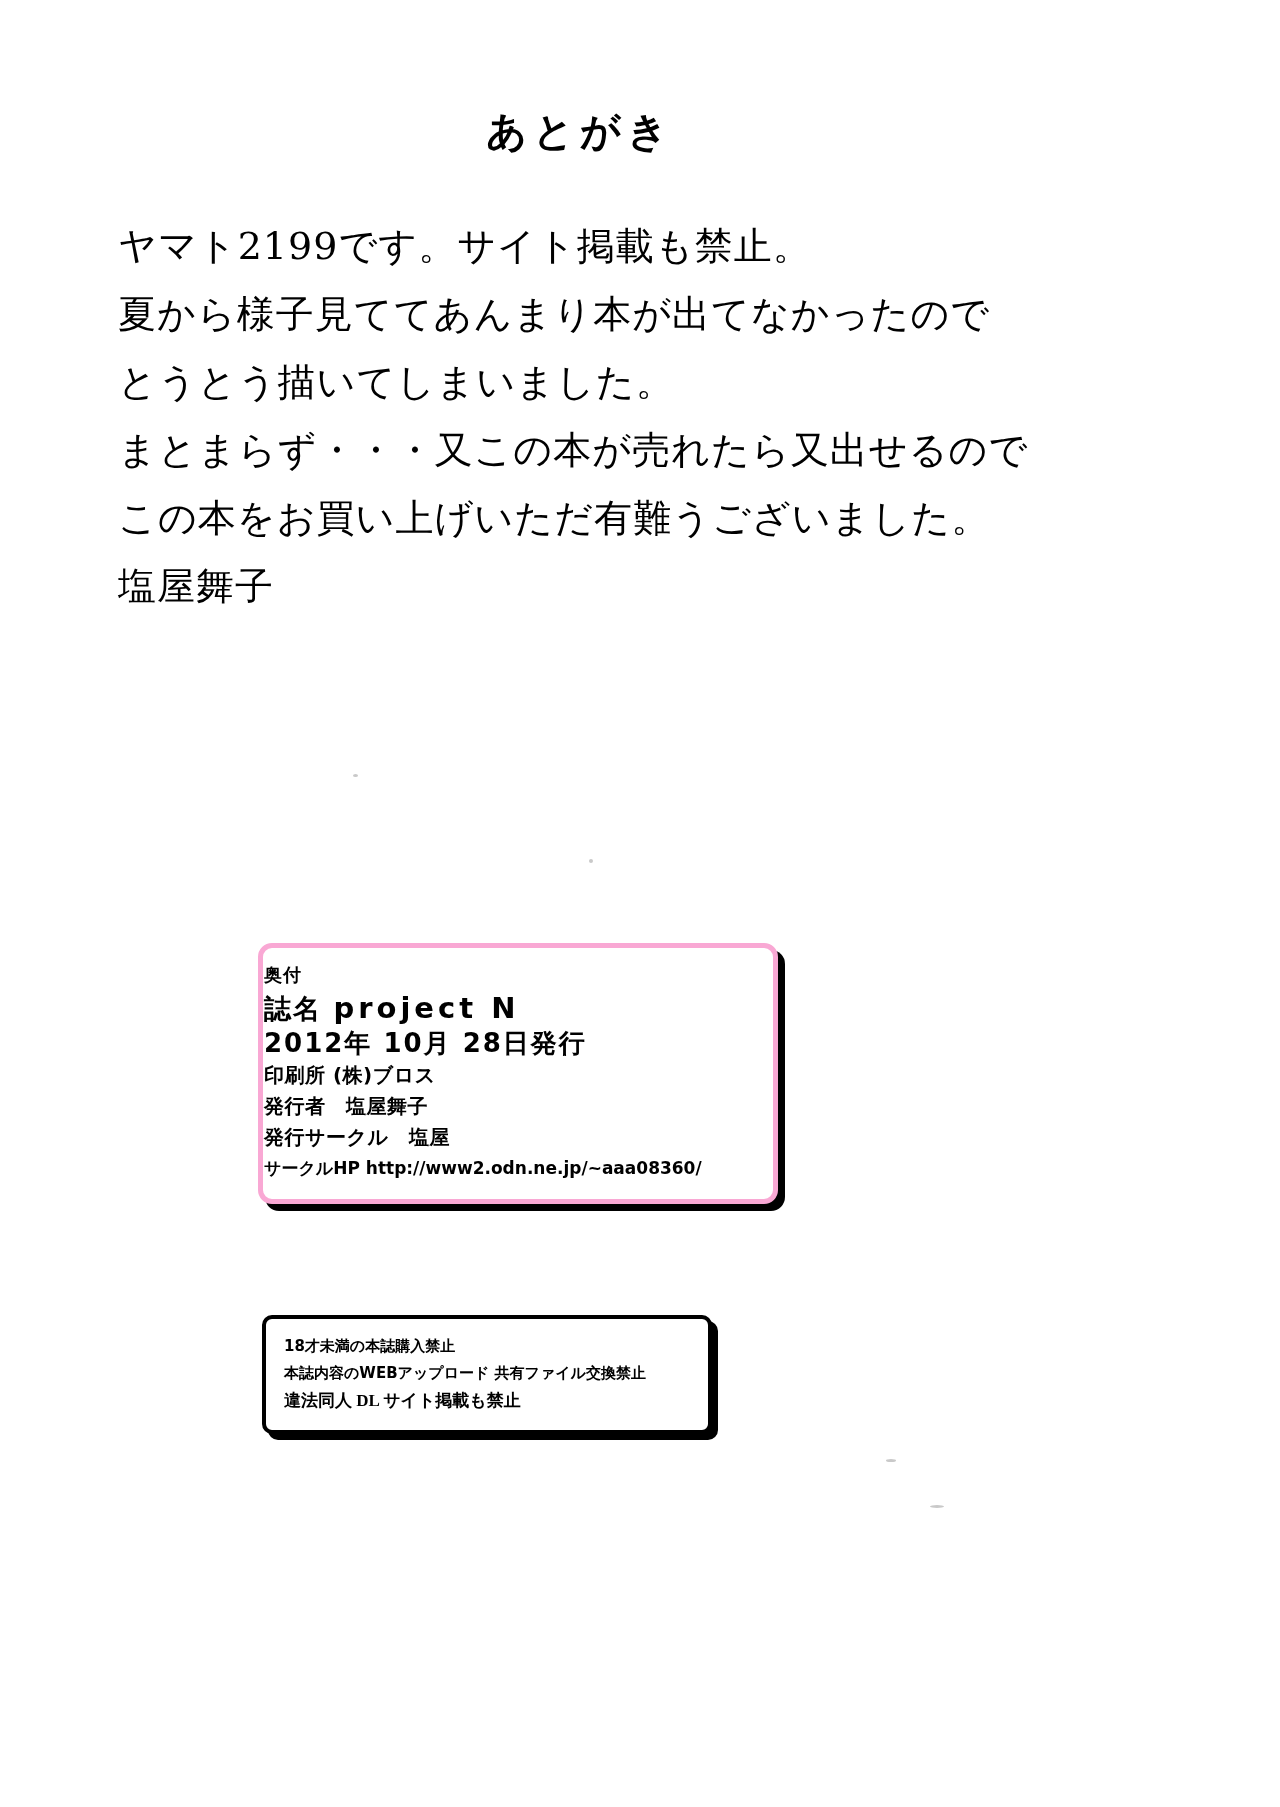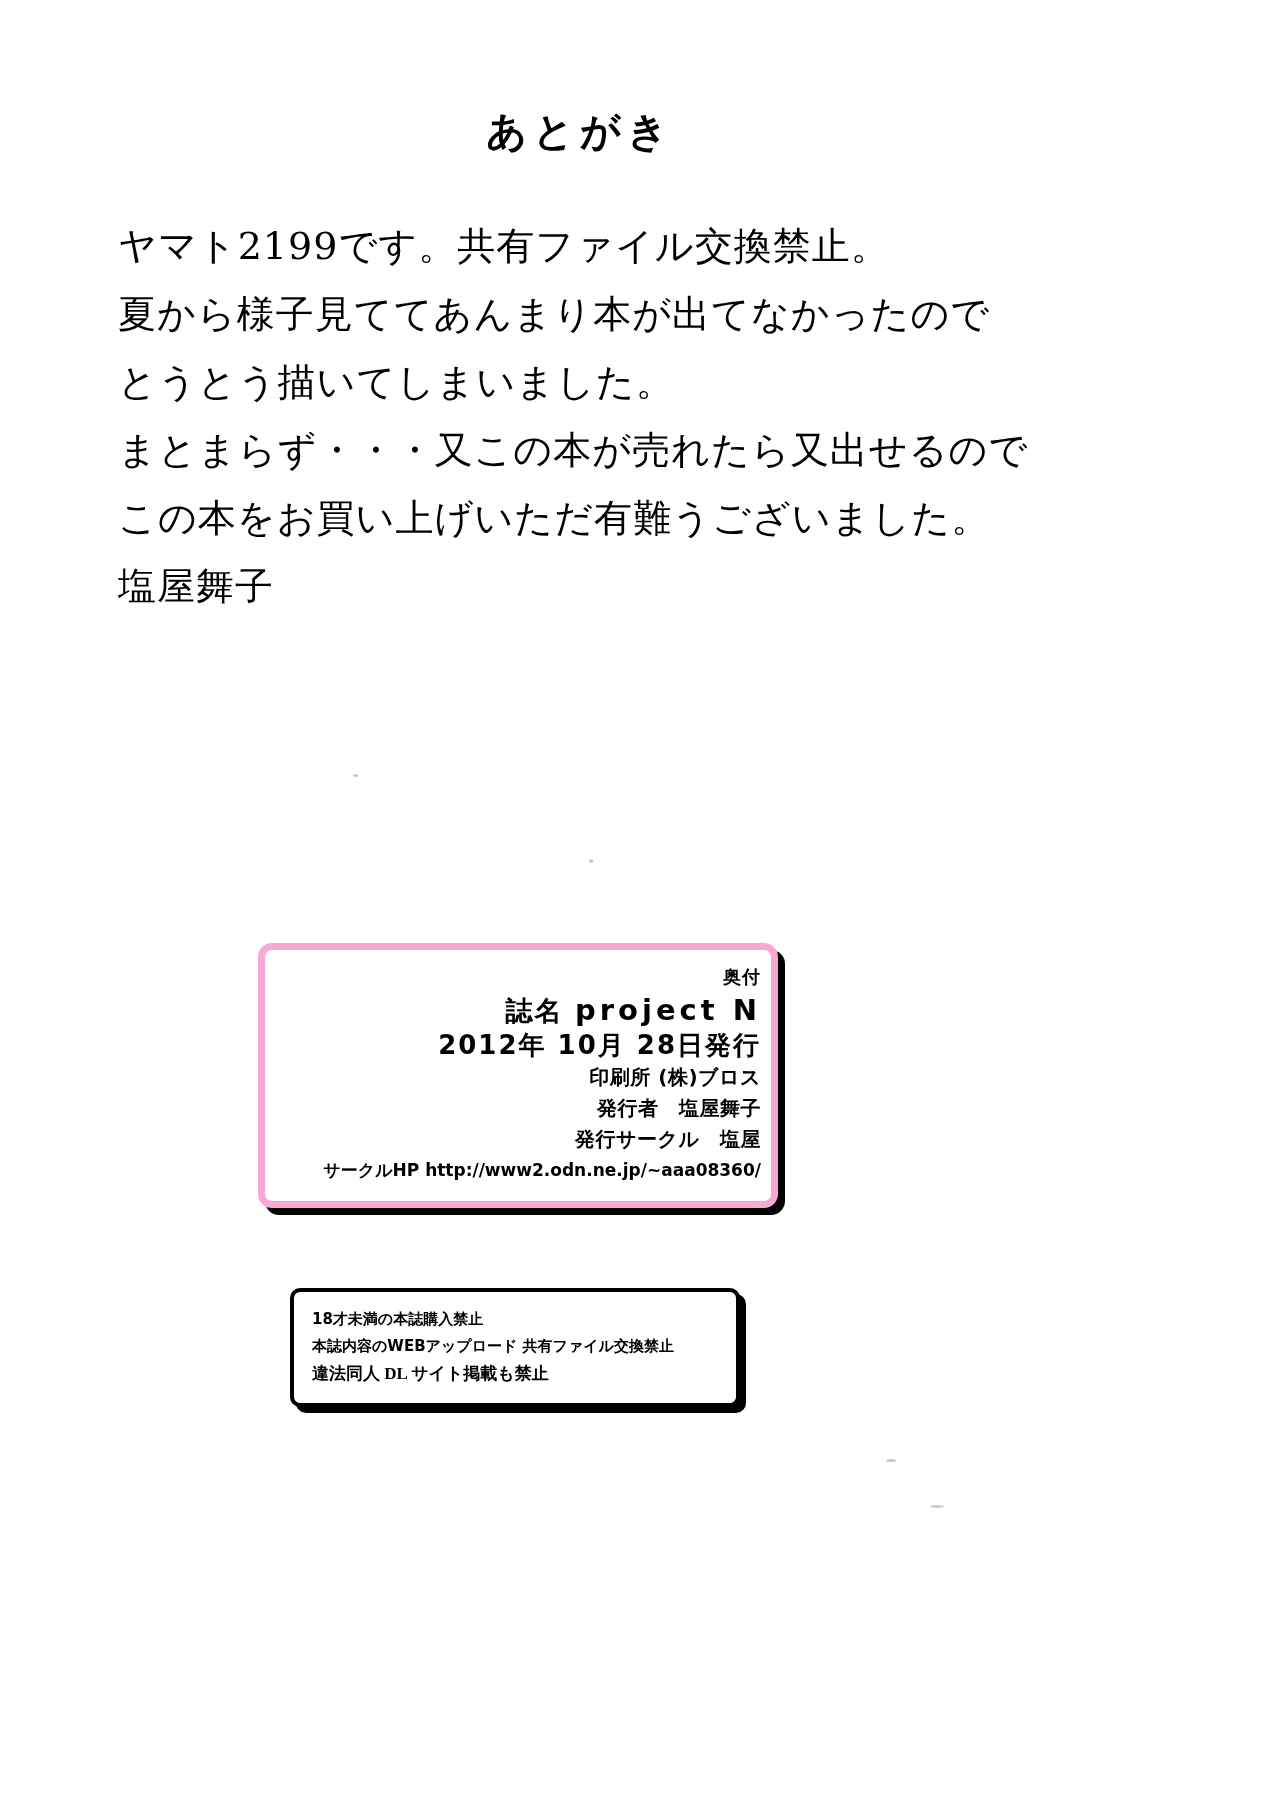--- a/index.html
+++ b/index.html
@@ -54,30 +54,30 @@
     margin-top: 2px;
   }
 
   
   .colophon {
     position: absolute;
     top: 943px;
     left: 258px;
     width: 520px;
     box-sizing: border-box;
-    border: 7px solid #f9a8d4;
+    border: 5px solid #f9a8d4;
     border-radius: 14px;
     background: #fff;
-    padding: 12px 10px 16px 10px;
+    padding: 12px 10px 16px 1px;
     box-shadow: 7px 7px 0 #000;
     font-family: "DejaVu Sans", "Liberation Sans", sans-serif;
     font-size: 19px;
     font-weight: 700;
     line-height: 30px;
-    text-align: right;
+    text-align: left;
   }
   .colophon .c-head {
     font-size: 18px;
     letter-spacing: 1px;
     margin-bottom: 1px;
   }
   .colophon .c-title {
     font-size: 27px;
     letter-spacing: 2px;
     line-height: 34px;
@@ -103,35 +103,34 @@
   .colophon .c-sub {
     font-size: 17px;
   }
   .colophon .c-mail {
     font-size: 17px;
   }
 
   
   .warning {
     position: absolute;
-    top: 1288px;
+    top: 1315px;
     left: 262px;
     width: 450px;
     box-sizing: border-box;
     border: 4px solid #000;
     border-radius: 10px;
     background: #fff;
     padding: 14px 16px 16px 18px;
     box-shadow: 6px 6px 0 #000;
     font-family: "DejaVu Sans", "Liberation Sans", sans-serif;
     font-size: 15px;
     font-weight: 700;
     line-height: 27px;
     text-align: left;
-    margin-left: 28px;
   }
   .warning .w-line.big {
     font-size: 17px;
     font-family: Liberation Serif, serif;
   }
 
   
   .speck {
     position: absolute;
     background: #c9c9c9;
@@ -139,21 +138,21 @@
   }
 </style>
 </head>
 <body>
 
 <div class="page">
 
   <div class="afterword-title">あとがき</div>
 
   <div class="afterword-body">
-    <p>ヤマト2199です。共有ファイル交換禁止。</p>
+    <p>ヤマト2199です。サイト掲載も禁止。</p>
     <p>夏から様子見ててあんまり本が出てなかったので</p>
     <p>とうとう描いてしまいました。</p>
     <p>まとまらず・・・又この本が売れたら又出せるので</p>
     <p>この本をお買い上げいただ有難うございました。</p>
     <p class="signature">塩屋舞子</p>
   </div>
 
   <div class="colophon">
     <div class="c-head">奥付</div>
     <div class="c-title">

